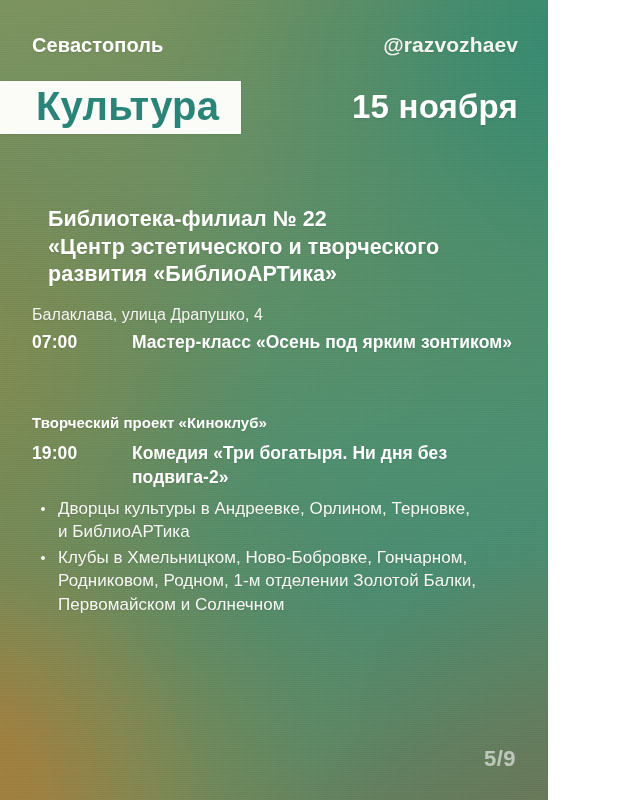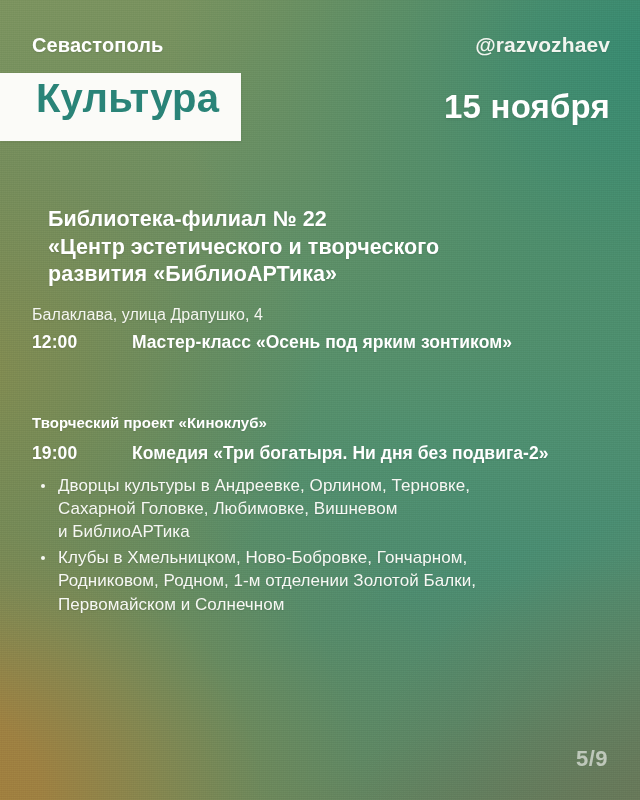--- a/index.html
+++ b/index.html
@@ -2,21 +2,21 @@
 <html lang="ru"><head>
 <meta charset="utf-8">
 <style>
   html,body{margin:0;padding:0;}
   body{
     width:640px;height:800px;overflow:hidden;
     font-family:"Liberation Sans","DejaVu Sans",sans-serif;
     -webkit-font-smoothing:antialiased;
   }
   #poster{
-    position:relative;width:640px;height:800px;overflow:hidden;
+    position:relative;width:548px;height:800px;overflow:hidden;
     background:#0c4a6e;
   }
   
   .bg-layer{position:absolute;inset:0;}
   .bg-base{
     background:
       linear-gradient(160deg,
         #7d9460 0%,
         #76915f 12%,
         #6c9064 26%,
@@ -93,21 +93,21 @@
     text-shadow:0 1px 2px rgba(0,0,0,.10);
     margin-left:45px;
   }
 
   .titlerow{
     position:absolute;left:0;right:30px;top:83px;height:48px;
     display:flex;align-items:center;justify-content:space-between;
   }
   .cat-badge{
     background:#fbfbf8;
-    padding:4px 22px 22px 36px;
+    padding:4px 22px 7px 36px;
     display:inline-block;
     box-shadow:0 1px 3px rgba(0,0,0,.07);
   }
   .cat-badge .cat-text{
     font-size:40px;font-weight:700;color:#2a8478;
     letter-spacing:.2px;line-height:1.05;display:block;
   }
   .date{
     font-size:33px;font-weight:700;color:#ffffff;letter-spacing:.2px;
     text-shadow:0 1px 3px rgba(0,0,0,.12);white-space:nowrap;
@@ -206,21 +206,21 @@
       <div>
         <h2 class="venue-title">
           <span class="ln">Библиотека-филиал № 22</span><br>
           <span class="ln">«Центр эстетического и творческого</span><br>
           <span class="ln">развития «БиблиоАРТика»</span>
         </h2>
         <p class="venue-addr">Балаклава, улица Драпушко, 4</p>
 
         <div class="sched">
           <div class="row">
-            <span class="time">12:00</span>
+            <span class="time">07:00</span>
             <span class="what">
               <span class="ln">Мастер-класс «Осень под ярким зонтиком»</span>
             </span>
           </div>
         </div>
       </div>
 
       <div class="block2">
         <h2 class="section-title">Творческий проект «Киноклуб»</h2>
 
@@ -230,21 +230,20 @@
             <span class="what">
               <span class="ln">Комедия «Три богатыря. Ни дня без подвига-2»</span>
             </span>
           </div>
         </div>
 
         <ul class="venues">
           <li>
             <span class="dot"></span>
             <span class="ln">Дворцы культуры в Андреевке, Орлином, Терновке,</span>
-            <span class="ln">Сахарной Головке, Любимовке, Вишневом</span>
             <span class="ln">и БиблиоАРТика</span>
           </li>
           <li>
             <span class="dot"></span>
             <span class="ln">Клубы в Хмельницком, Ново-Бобровке, Гончарном,</span>
             <span class="ln">Родниковом, Родном, 1-м отделении Золотой Балки,</span>
             <span class="ln">Первомайском и Солнечном</span>
           </li>
         </ul>
       </div>

